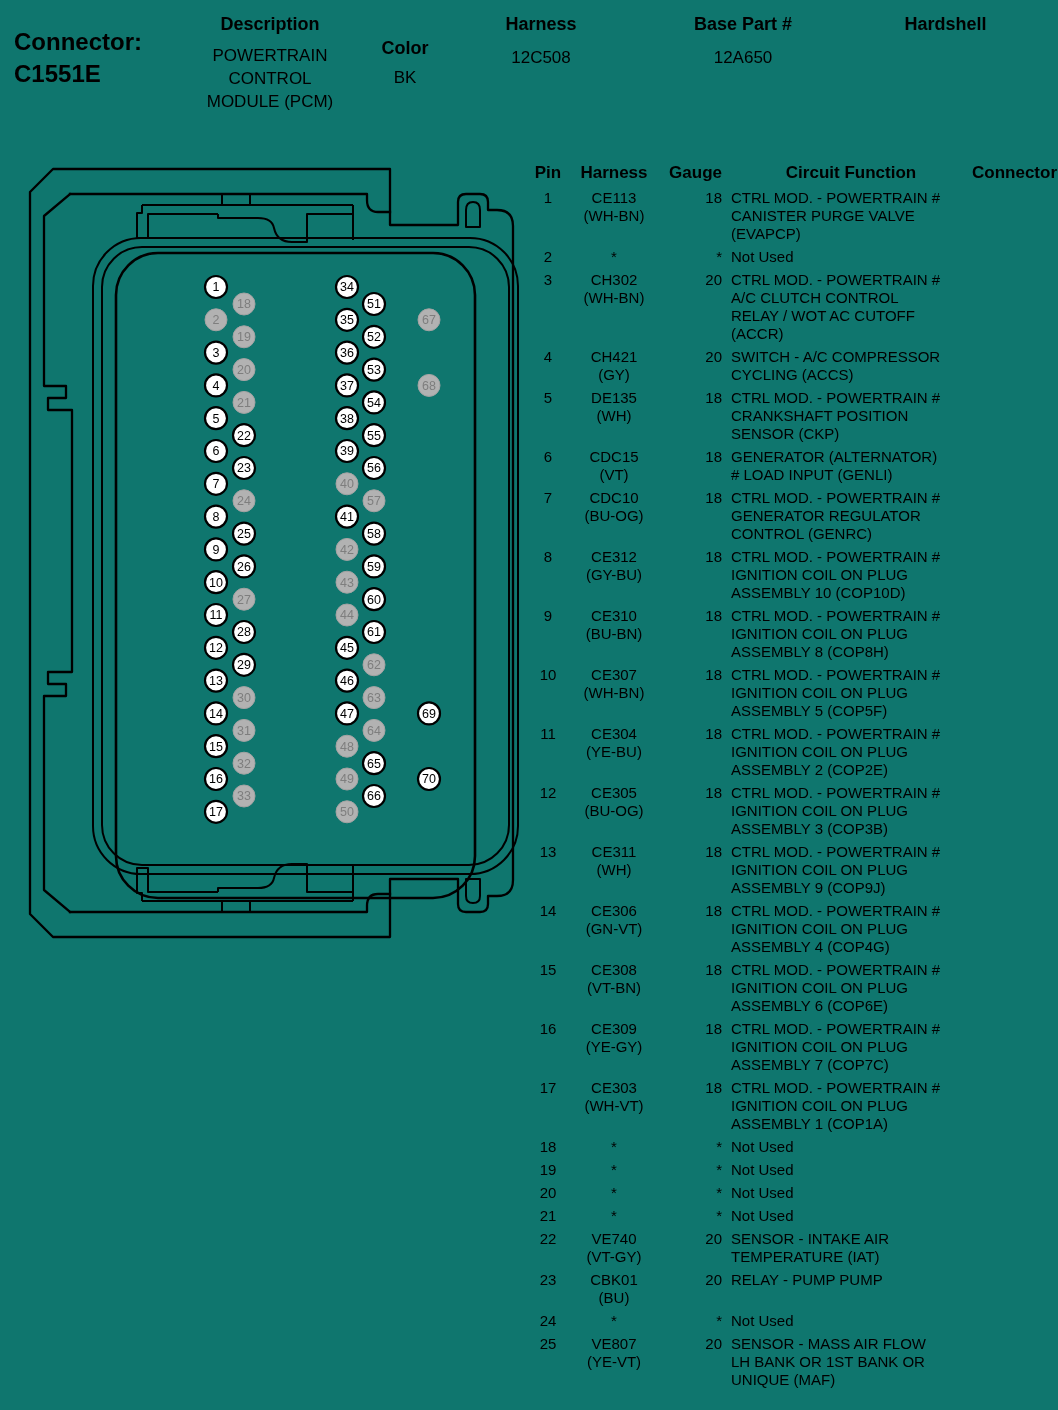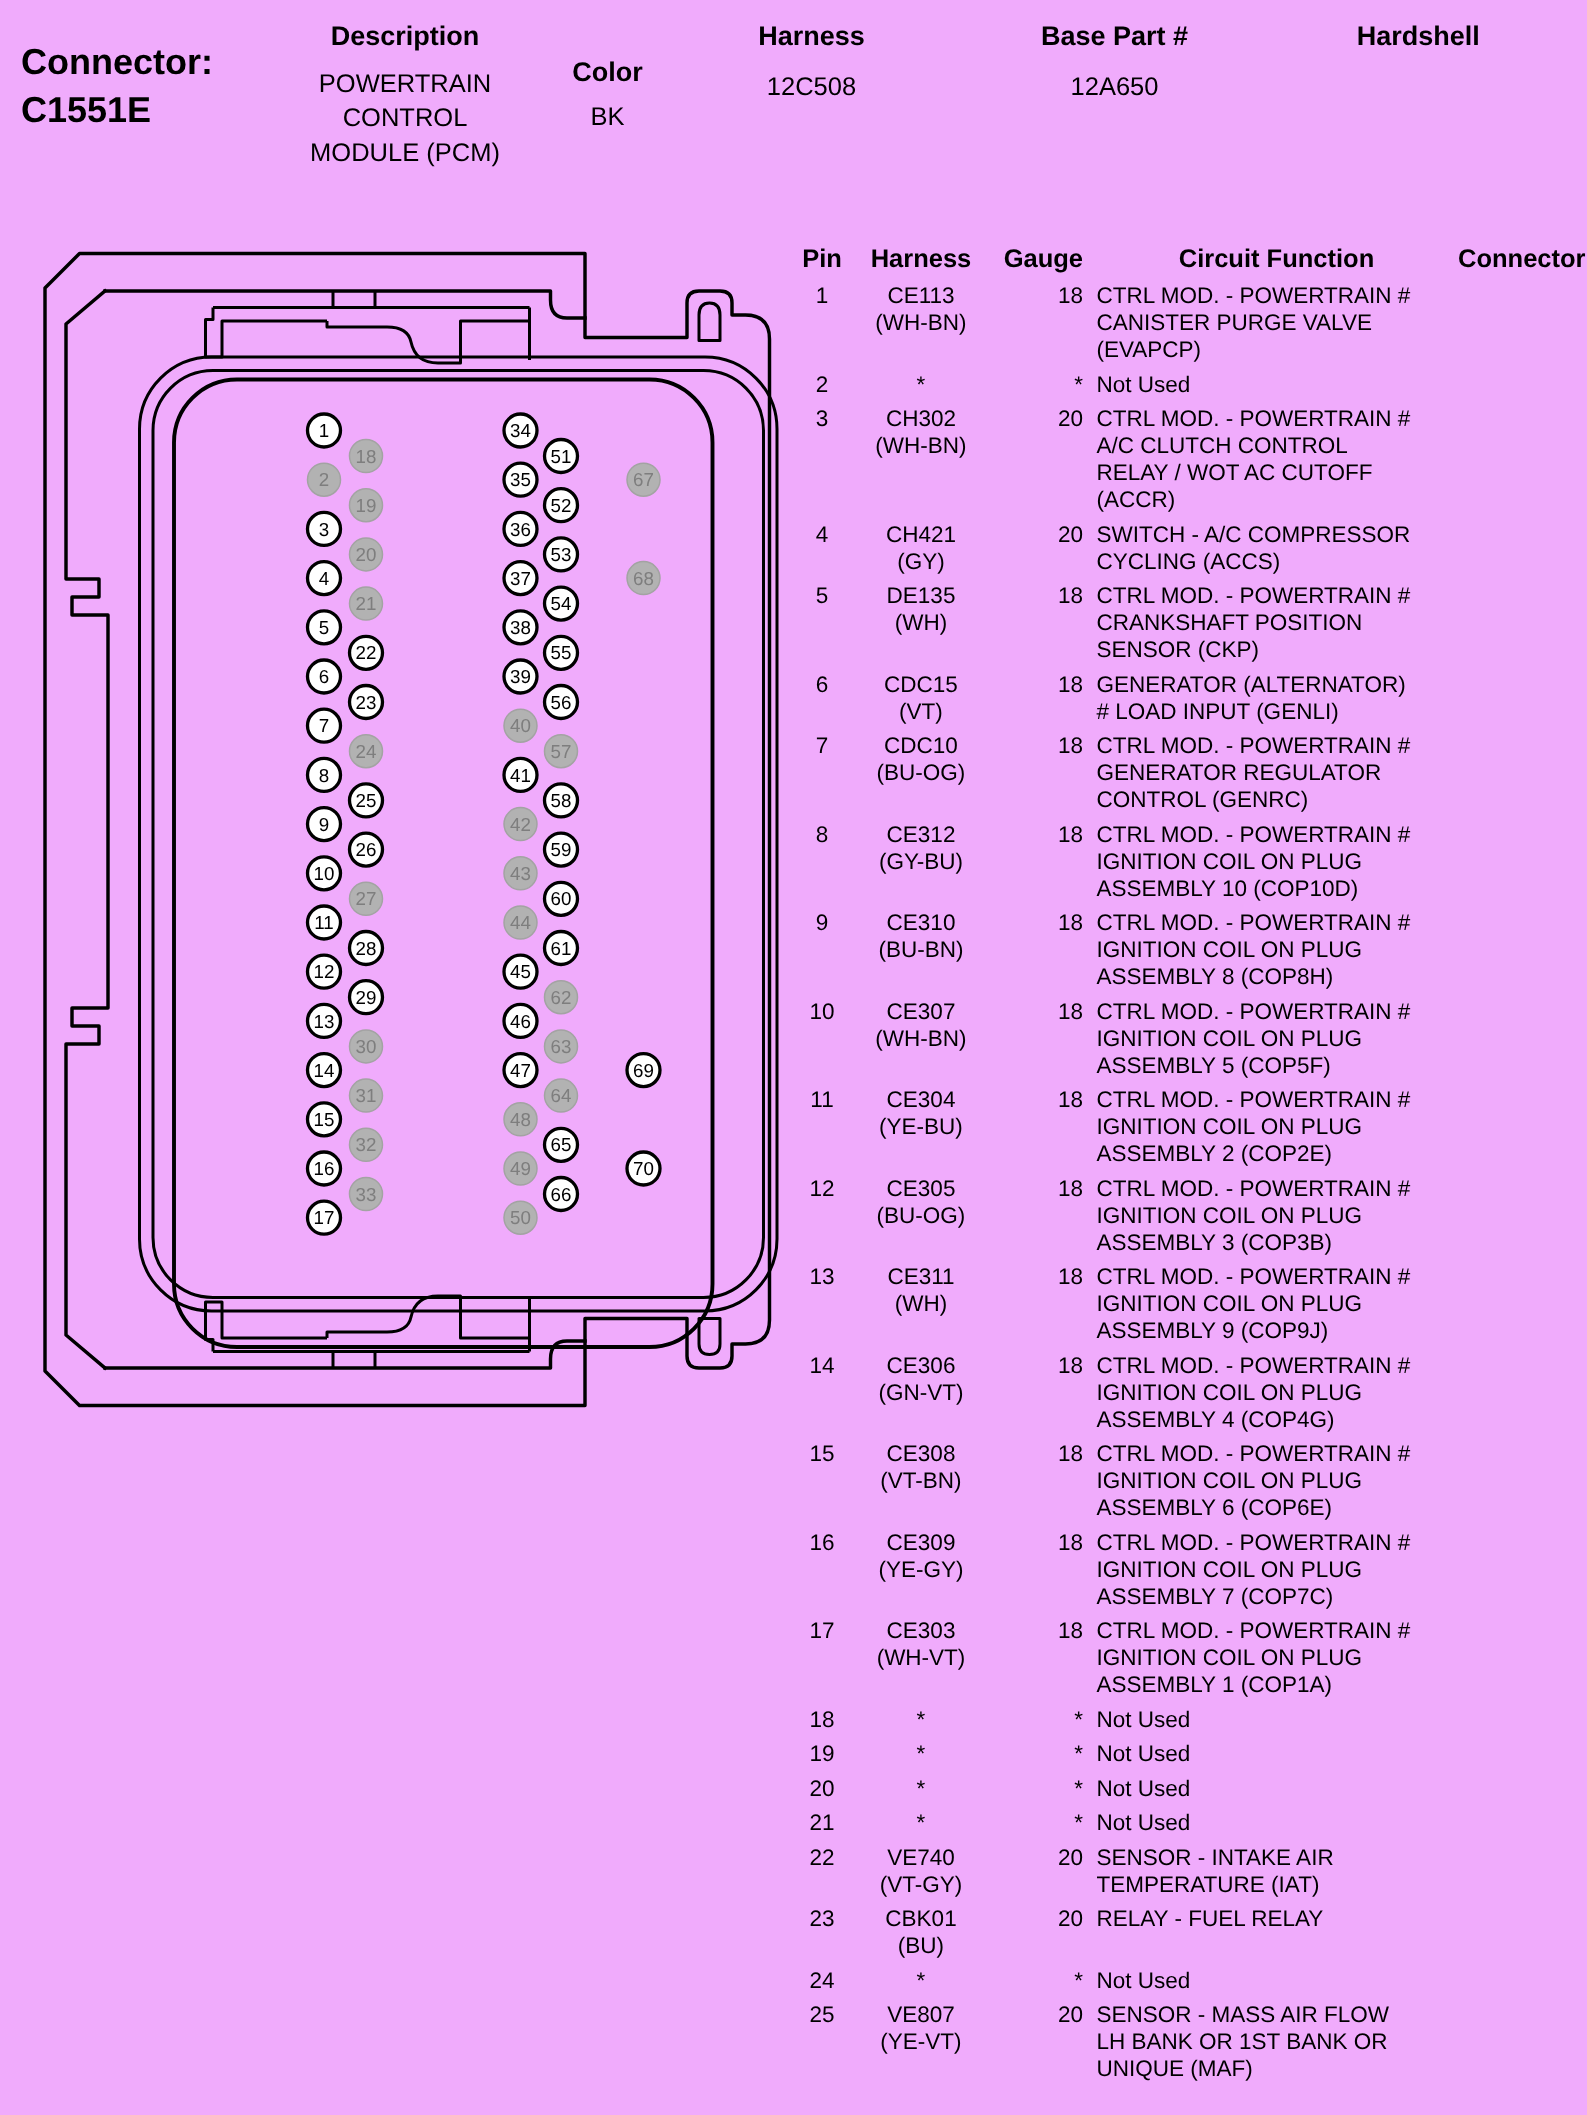--- a/index.html
+++ b/index.html
@@ -1,17 +1,17 @@
 <!DOCTYPE html>
 <html><head>
 <meta charset="utf-8">
 <style>
   html,body{margin:0;padding:0;background:#fff;}
   body{width:1058px;height:1410px;font-family:"Liberation Sans",sans-serif;color:#000;}
-  .page{position:relative;width:1058px;height:1410px;overflow:hidden;background:#f0abfc;}
+  .page{position:relative;width:1058px;height:1410px;overflow:hidden;background:#0f766e;}
 
   
   .hdr-label{position:absolute;font-weight:bold;font-size:18px;text-align:center;white-space:nowrap;}
   .hdr-value{position:absolute;font-size:17px;text-align:center;white-space:pre-line;line-height:23px;}
   #connector-block{position:absolute;left:14px;top:26px;font-weight:bold;font-size:24px;line-height:32px;white-space:pre-line;}
   #desc-label{left:190px;top:14px;width:160px;}
   #desc-value{left:180px;top:44px;width:180px;}
   #color-label{left:370px;top:38px;width:70px;}
   #color-value{left:370px;top:66px;width:70px;}
   #harness-label{left:491px;top:14px;width:100px;}
@@ -577,21 +577,21 @@
           <div class="c-gauge">20</div>
           <div class="c-fn">SENSOR - INTAKE AIR
 TEMPERATURE (IAT)</div>
           <div class="c-q"></div>
         </div>
         <div class="t-row">
           <div class="c-pin">23</div>
           <div class="c-circuit">CBK01
 (BU)</div>
           <div class="c-gauge">20</div>
-          <div class="c-fn">RELAY - FUEL RELAY</div>
+          <div class="c-fn">RELAY - PUMP PUMP</div>
           <div class="c-q"></div>
         </div>
         <div class="t-row">
           <div class="c-pin">24</div>
           <div class="c-circuit">*</div>
           <div class="c-gauge">*</div>
           <div class="c-fn">Not Used</div>
           <div class="c-q"></div>
         </div>
         <div class="t-row">

